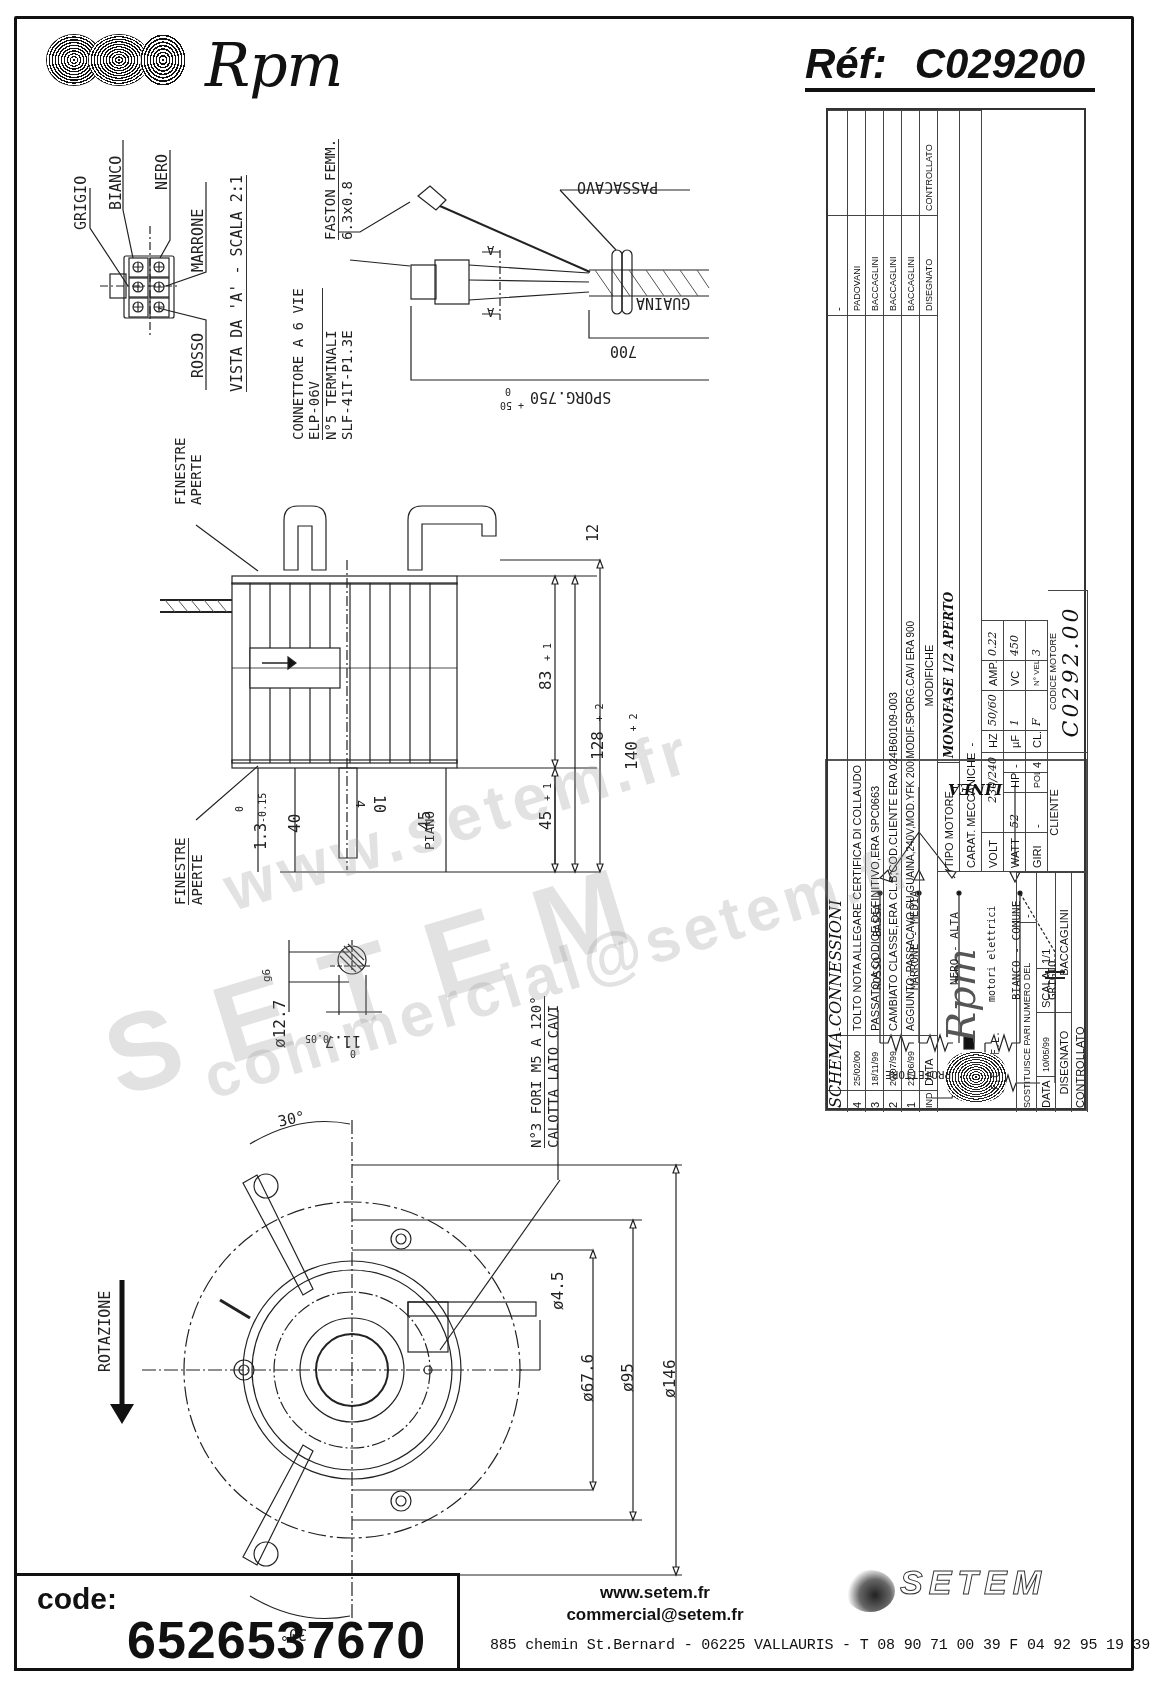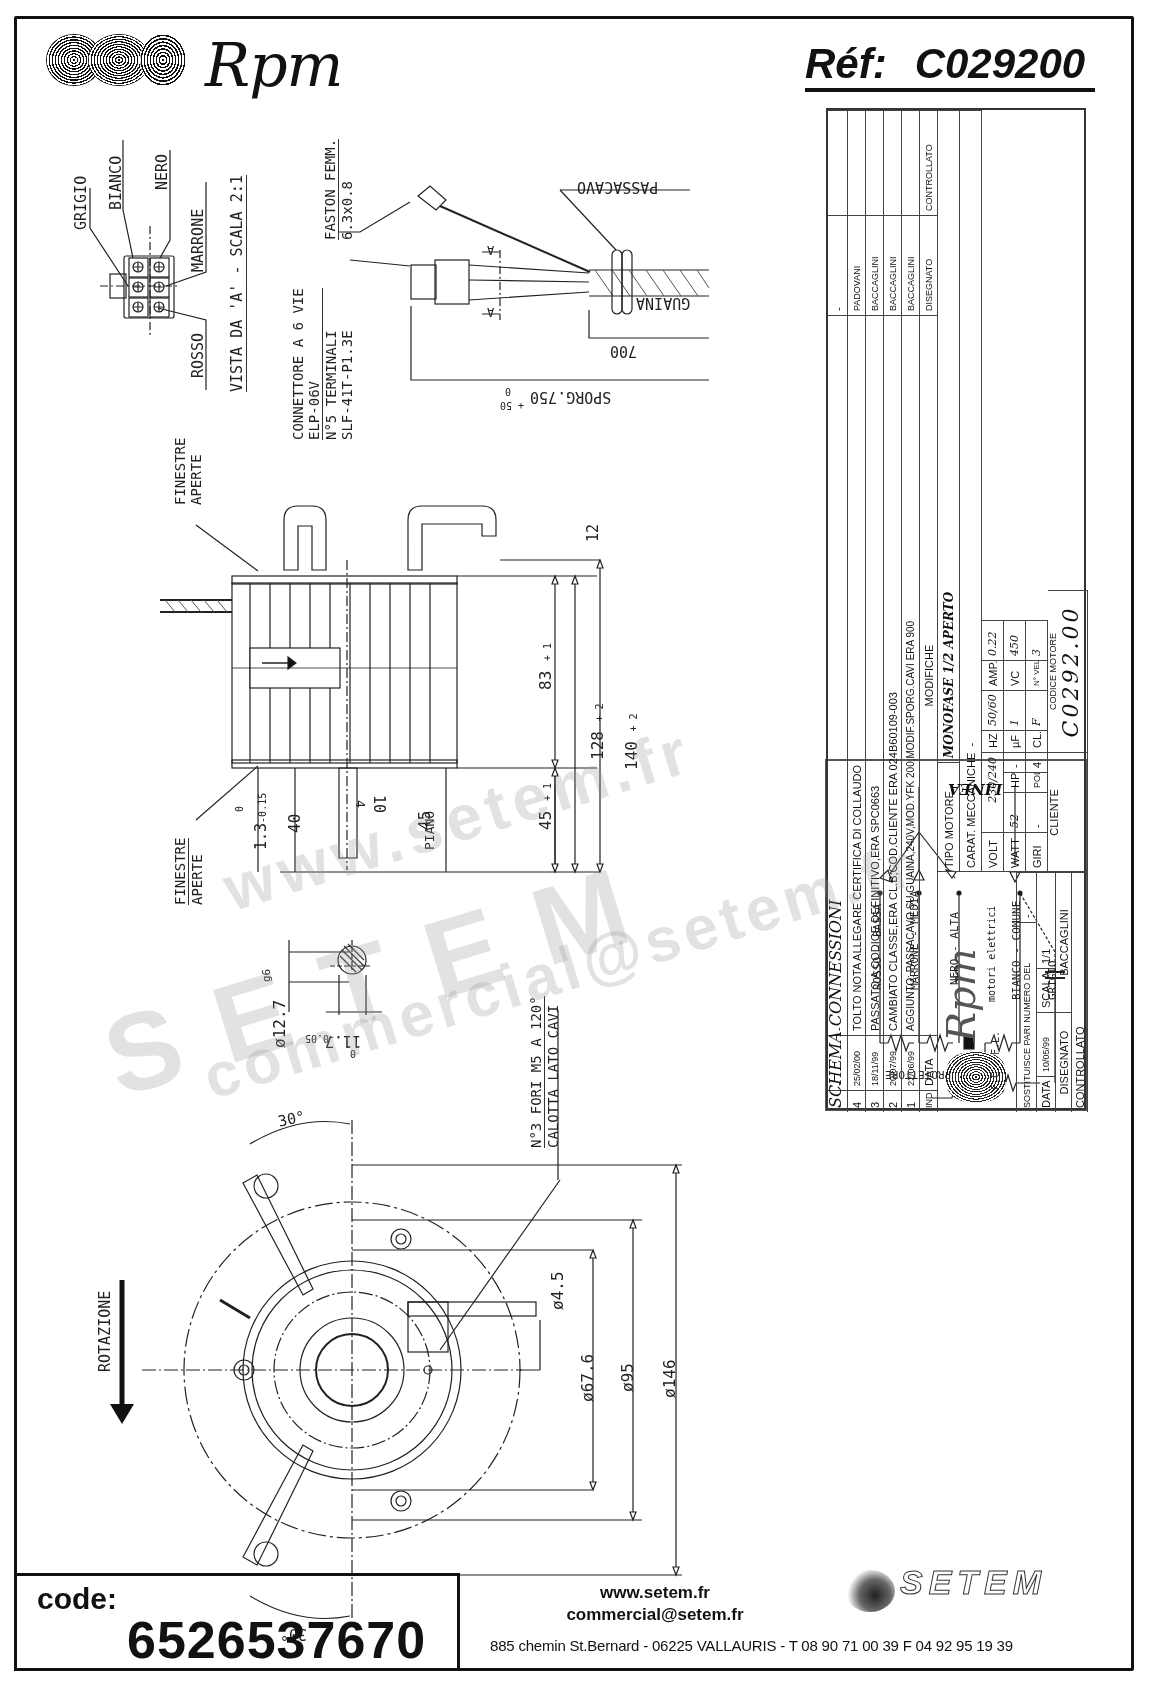--- a/index.html
+++ b/index.html
@@ -19,21 +19,21 @@
   .tb { position:absolute; left:826px; top:108px; width:260px; height:1002px; border:2px solid #333; box-sizing:border-box; }
   .tb-rot { position:absolute; left:0; top:1002px; width:1002px; height:260px; transform-origin:0 0; transform:rotate(-90deg); }
   .row { position:absolute; left:0; display:flex; width:100%; font-family:"Liberation Sans", sans-serif; font-size:11px; }
   .cell { border-right:1px solid #444; border-bottom:1px solid #444; box-sizing:border-box; padding:0 4px; display:flex; align-items:center; white-space:nowrap; overflow:hidden; }
   .it { font-family:"DejaVu Serif", serif; font-style:italic; }
   .big-code { font-family:"DejaVu Serif", serif; font-style:italic; font-size:38px; letter-spacing:3px; }
   .footer-code { position:absolute; left:14px; top:1573px; width:446px; height:98px; border:3px solid #111; box-sizing:border-box; }
   .code-label { position:absolute; left:20px; top:6px; font-family:"Liberation Sans", sans-serif; font-weight:bold; font-size:30px; }
   .code-value { position:absolute; left:110px; top:34px; font-family:"Liberation Sans", sans-serif; font-weight:bold; font-size:52px; letter-spacing:1px; }
   .contact { position:absolute; font-family:"Liberation Sans", sans-serif; font-weight:bold; font-size:17px; text-align:center; }
-  .address { position:absolute; left:490px; top:1637px; font-family:Liberation Sans, sans-serif; font-size:15px; letter-spacing:-0.2px; }
+  .address { position:absolute; left:490px; top:1637px; font-family:Liberation Mono, monospace; font-size:15px; letter-spacing:-0.2px; }
   .setem-logo { position:absolute; left:900px; top:1563px; font-family:"Liberation Sans", sans-serif; font-style:italic; font-weight:bold; font-size:34px; letter-spacing:6px; color:#fff; -webkit-text-stroke:1px #333; }
   .watermark { position:absolute; font-family:"Liberation Sans", sans-serif; font-weight:bold; color:rgba(150,150,150,0.28); white-space:nowrap; transform-origin:0 0; transform:rotate(-17deg); pointer-events:none; }
 </style>
 </head>
 <body>
 
 <div class="frame"></div>
 
 <div>
   <div class="coil" style="left:46px;"></div>

